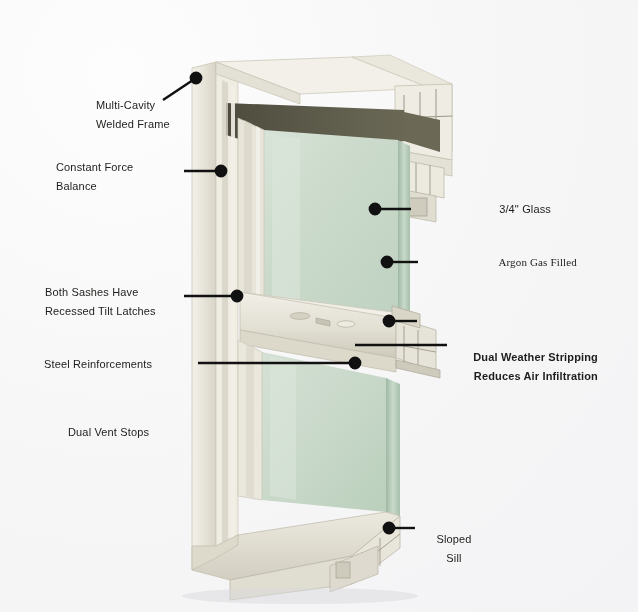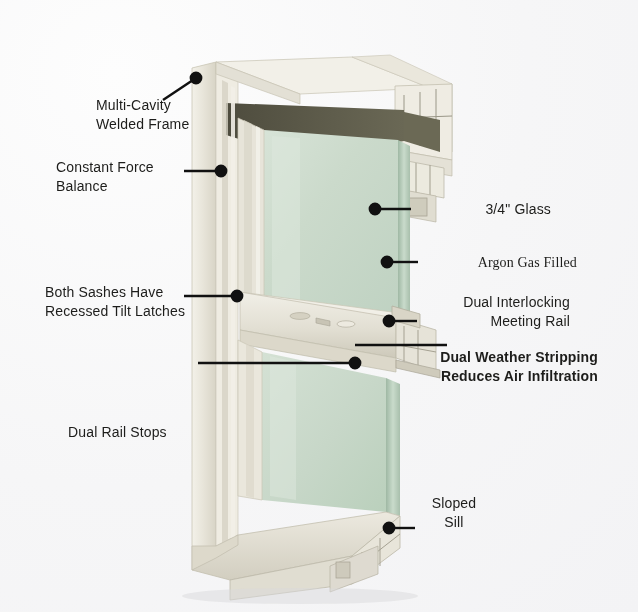--- a/index.html
+++ b/index.html
@@ -28,21 +28,21 @@
     left: 0; top: 0;
     width: 638px;
     height: 612px;
   }
   .labels { position: absolute; left:0; top:0; width:638px; height:612px; }
 
   .label {
     position: absolute;
     color: #1d1d1b;
     font-family: "Liberation Sans", sans-serif;
-    font-size: 14px;
+    font-size: 11px;
     line-height: 19px;
     letter-spacing: 0.15px;
     white-space: pre-line;
   }
   .label.right  { text-align: left; }
   .label.left   { text-align: right; }
   .label.center { text-align: center; }
 </style>
 </head>
 <body>
@@ -198,24 +198,23 @@
       </g>
   </svg>
 
   <div class="labels" id="labels">
       <div class="label right" style="left: 96px; top: 96px; width: 112px;">Multi-Cavity
 Welded Frame</div>
       <div class="label right" style="left: 56px; top: 158px; width: 120px;">Constant Force
 Balance</div>
       <div class="label right" style="left: 45px; top: 283px; width: 152px;">Both Sashes Have
 Recessed Tilt Latches</div>
-      <div class="label right" style="left: 68px; top: 423px; width: 128px;">Dual Rail Stops</div>
+      <div class="label right" style="left: 44px; top: 355px; width: 152px;">Steel Reinforcements</div>
+      <div class="label right" style="left: 68px; top: 423px; width: 128px;">Dual Vent Stops</div>
       <div class="label left" style="left: 421px; top: 200px; width: 130px;">3/4" Glass</div>
       <div class="label left" style="left: 427px; top: 253px; width: 150px; font-family: Liberation Serif, serif;">Argon Gas Filled</div>
-      <div class="label left" style="left: 420px; top: 293px; width: 150px;">Dual Interlocking
-Meeting Rail</div>
       <div class="label left" style="left: 420px; top: 348px; width: 178px; font-weight: bold;">Dual Weather Stripping
 Reduces Air Infiltration</div>
-      <div class="label center" style="left: 421px; top: 494px; width: 66px; text-align: center;">Sloped
+      <div class="label center" style="left: 421px; top: 530px; width: 66px; text-align: center;">Sloped
 Sill</div>
     </div>
 
 </div>
 
 </body></html>

